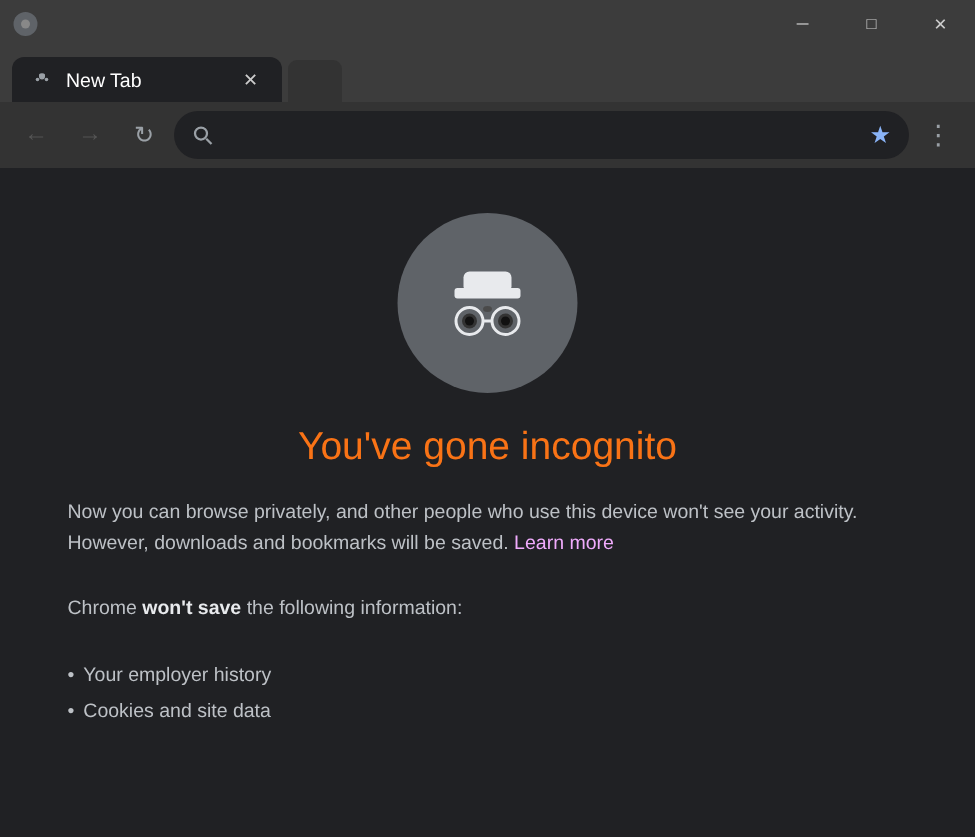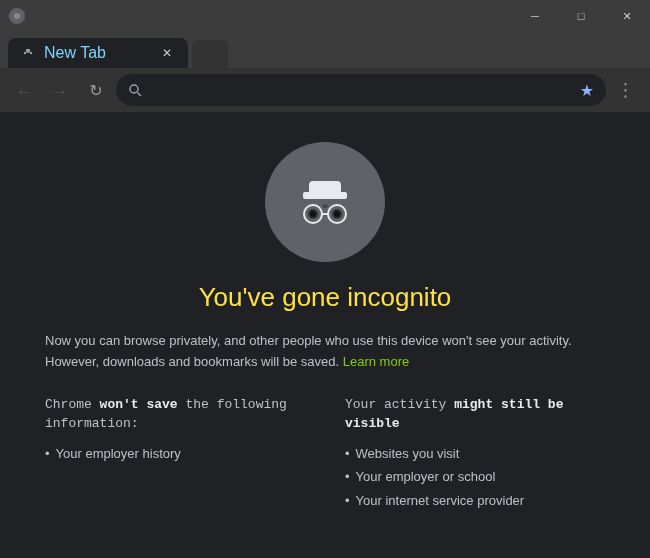--- a/index.html
+++ b/index.html
@@ -64,22 +64,22 @@
       height: 16px;
       display: flex;
       align-items: center;
       justify-content: center;
     }
     .tab-icon svg {
       width: 14px;
       height: 14px;
     }
     .tab-title {
-      color: #7dd3fc;
-      font-size: 16px;
+      color: #ffffff;
+      font-size: 13px;
       flex: 1;
     }
     .tab-close {
       width: 18px;
       height: 18px;
       border-radius: 50%;
       display: flex;
       align-items: center;
       justify-content: center;
       color: #ccc;
@@ -175,54 +175,53 @@
       align-items: center;
       justify-content: center;
       margin-bottom: 20px;
       position: relative;
     }
 
     
     .incognito-title {
       font-size: 26px;
       font-weight: 400;
-      color: #fde047;
+      color: #f97316;
       margin-bottom: 18px;
     }
 
     
     .description {
       font-size: 13px;
       color: #bdc1c6;
       text-align: left;
       line-height: 1.6;
       max-width: 560px;
       margin-bottom: 22px;
     }
     .description a {
-      color: #84cc16;
+      color: #f0abfc;
       text-decoration: none;
     }
 
     
     .info-grid {
       display: flex;
       gap: 40px;
       max-width: 560px;
       width: 100%;
     }
     .info-col {
       flex: 1;
     }
     .info-col-title {
       font-size: 13px;
       color: #bdc1c6;
-      margin-bottom: 8px;
+      margin-bottom: 24px;
       line-height: 1.5;
-      font-family: Liberation Mono, monospace;
     }
     .info-col-title strong {
       color: #e8eaed;
       font-weight: 600;
     }
     .info-list {
       list-style: none;
       padding: 0;
     }
     .info-list li {
@@ -329,34 +328,21 @@
   <div class="info-grid">
 
     <div class="info-col">
       <p class="info-col-title">
         Chrome <strong>won't save</strong> the following information:
       </p>
       <ul class="info-list">
         <li>
           <span>Your employer history</span>
         </li>
-      </ul>
-    </div>
-
-    <div class="info-col">
-      <p class="info-col-title">
-        Your activity <strong>might still be visible</strong>
-      </p>
-      <ul class="info-list">
         <li>
-          <span>Websites you visit</span>
-        </li>
-        <li>
-          <span>Your employer or school</span>
-        </li>
-        <li>
-          <span>Your internet service provider</span>
+          <span>Cookies and site data</span>
         </li>
       </ul>
     </div>
+
   </div>
 
 </div>
 
 </body></html>

